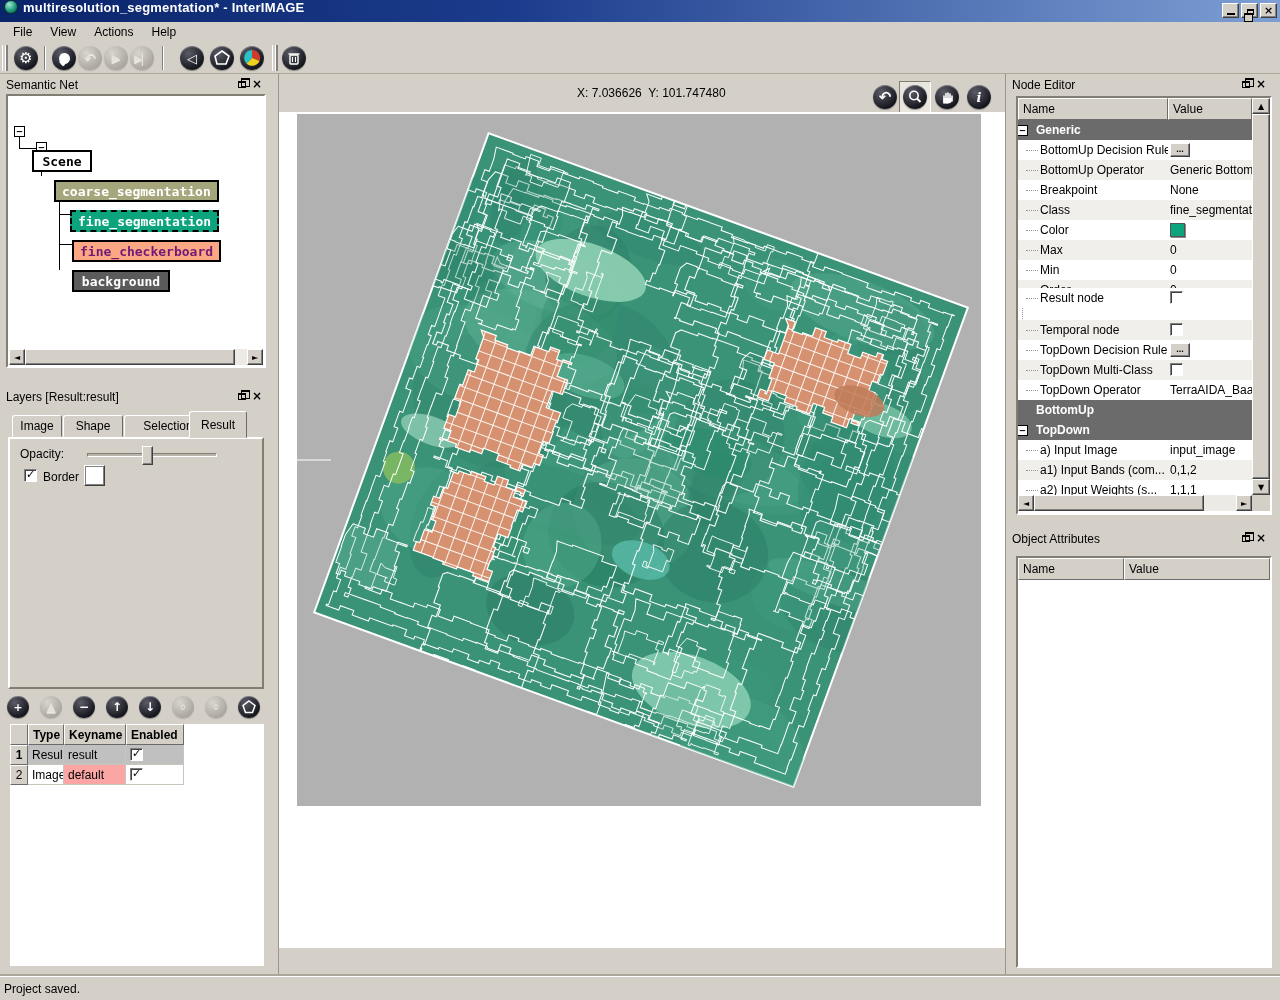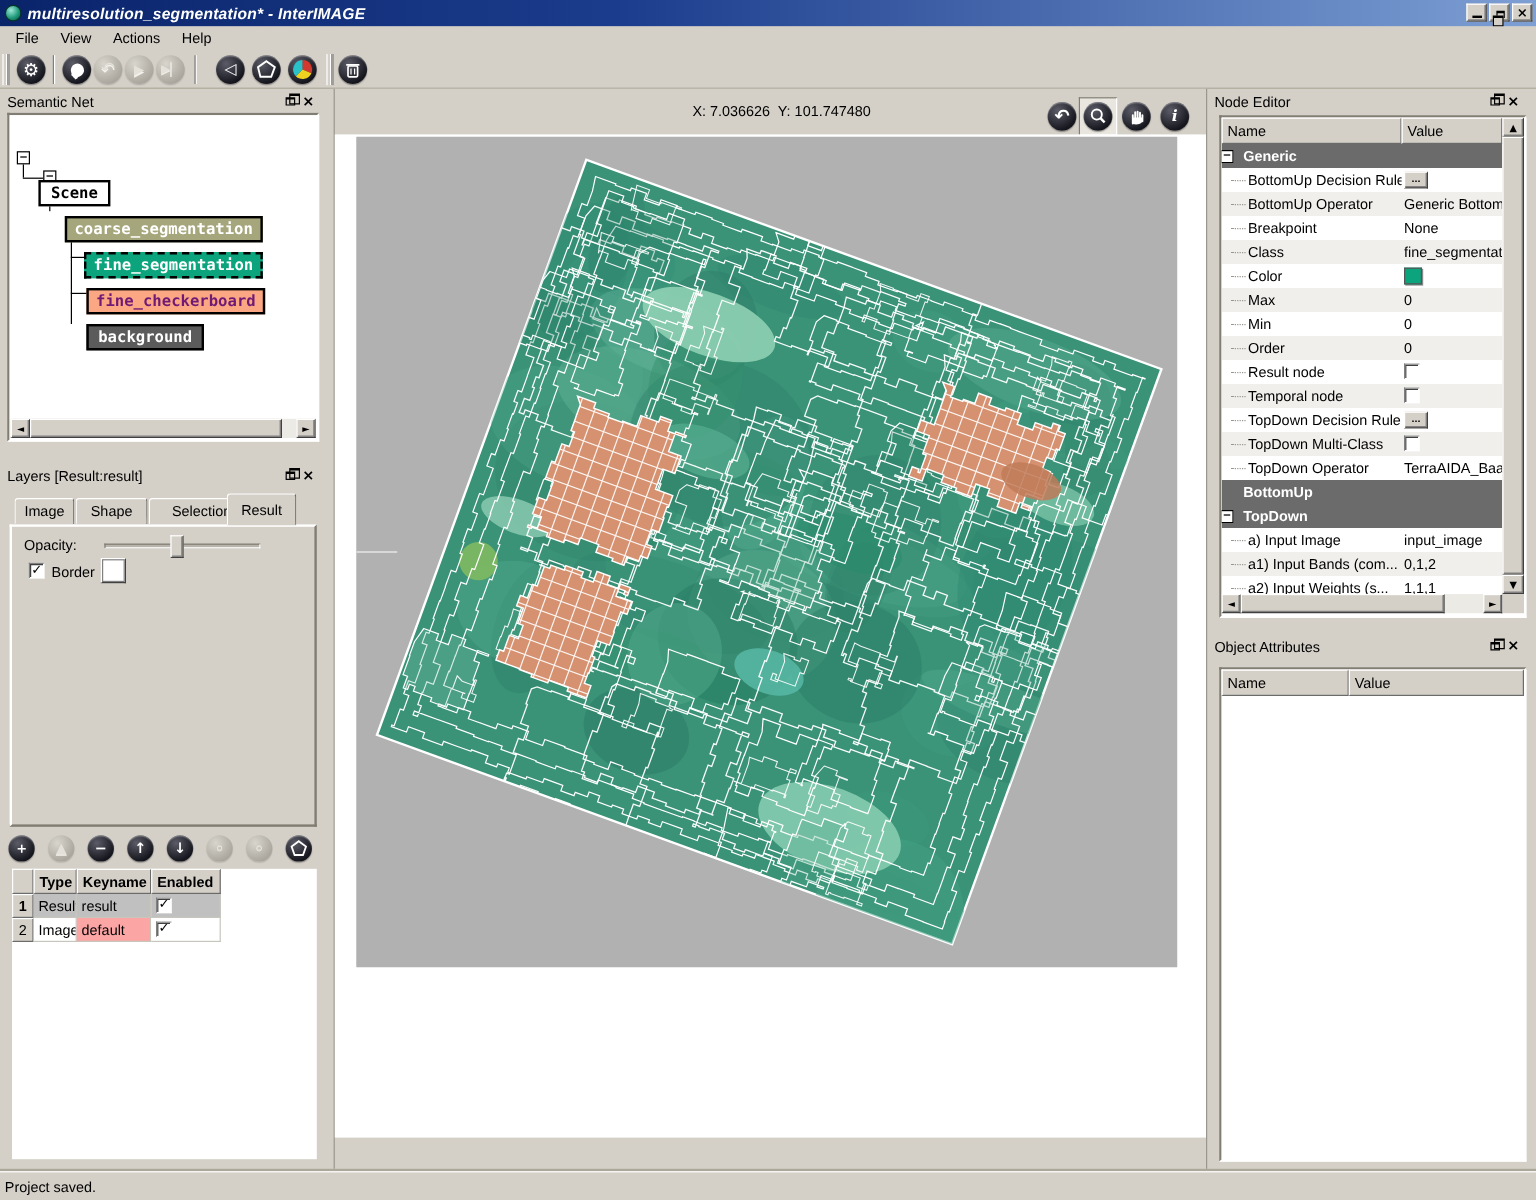--- a/index.html
+++ b/index.html
@@ -3,21 +3,21 @@
 <meta charset="utf-8">
 <style>
   * { margin:0; padding:0; box-sizing:border-box; }
   html,body { width:1280px; height:1000px; overflow:hidden; }
   body { font-family:"Liberation Sans", sans-serif; font-size:12px; background:#d4d0c8; color:#000; position:relative; }
   .abs { position:absolute; }
   .sunken { border:2px solid; border-color:#807d73 #ffffff #ffffff #807d73; background:#ffffff; }
   .frame-out { border:2px solid; border-color:#ffffff #807d73 #807d73 #ffffff; }
 
   
-  #titlebar { left:0; top:0; width:1280px; height:22px; background:linear-gradient(90deg,#0a246a,#1b3c8c 40%,#7d9fd4); display:flex; align-items:center; padding-left:4px;font-style:italic; }
+  #titlebar { left:0; top:0; width:1280px; height:22px; background:linear-gradient(90deg,#0a246a,#1b3c8c 40%,#7d9fd4); display:flex; padding-left:4px; }
   #app-icon { width:14px; height:14px; border-radius:50%; background:radial-gradient(circle at 35% 30%, #9fe8d8, #1f9a7a 55%, #0a4a3a); margin-right:5px; border:1px solid #05352a; }
   #title-text { color:#fff; font-weight:bold; font-size:13px; letter-spacing:.2px; }
   .win-btn { width:17px; height:15px; background:#d4d0c8; border:1px solid; border-color:#ffffff #404040 #404040 #ffffff; box-shadow:inset -1px -1px 0 #808080; display:flex; align-items:center; justify-content:center; margin-left:2px; position:relative; }
   #win-btns { position:absolute; right:3px; top:3px; display:flex; }
   .glyph-min { width:8px; height:2px; background:#000; margin-top:7px; }
   .glyph-restore { width:7px; height:6px; border:1px solid #000; border-top-width:2px; position:relative; margin-left:2px; margin-top:2px; }
   .glyph-restore:before { content:""; position:absolute; left:-4px; top:2px; width:7px; height:6px; border:1px solid #000; border-top-width:2px; background:#d4d0c8; }
   .glyph-x { font-weight:bold; font-size:11px; line-height:11px; font-family:"DejaVu Sans",sans-serif; }
 
   
@@ -587,21 +587,21 @@
         <div class="ne-row" style="top: 140px; background: rgb(255, 255, 255);">
           <div class="ne-stub"></div>
           <div class="ne-name">Min</div>
           <div class="ne-val">0</div>
         </div>
         <div class="ne-row" style="top: 160px; background: rgb(240, 239, 236);">
           <div class="ne-stub"></div>
           <div class="ne-name">Order</div>
           <div class="ne-val">0</div>
         </div>
-        <div class="ne-row" style="top: 180px; background: rgb(255, 255, 255);">
+        <div class="ne-row" style="top: 168px; background: rgb(255, 255, 255);">
           <div class="ne-stub"></div>
           <div class="ne-name">Result node</div>
           <div class="checkbox" style="position: absolute; left: 152px; top: 3px;"></div>
         </div>
         <div class="ne-row" style="top: 200px; background: rgb(240, 239, 236);">
           <div class="ne-stub"></div>
           <div class="ne-name">Temporal node</div>
           <div class="checkbox" style="position: absolute; left: 152px; top: 3px;"></div>
         </div>
         <div class="ne-row" style="top: 220px; background: rgb(255, 255, 255);">

